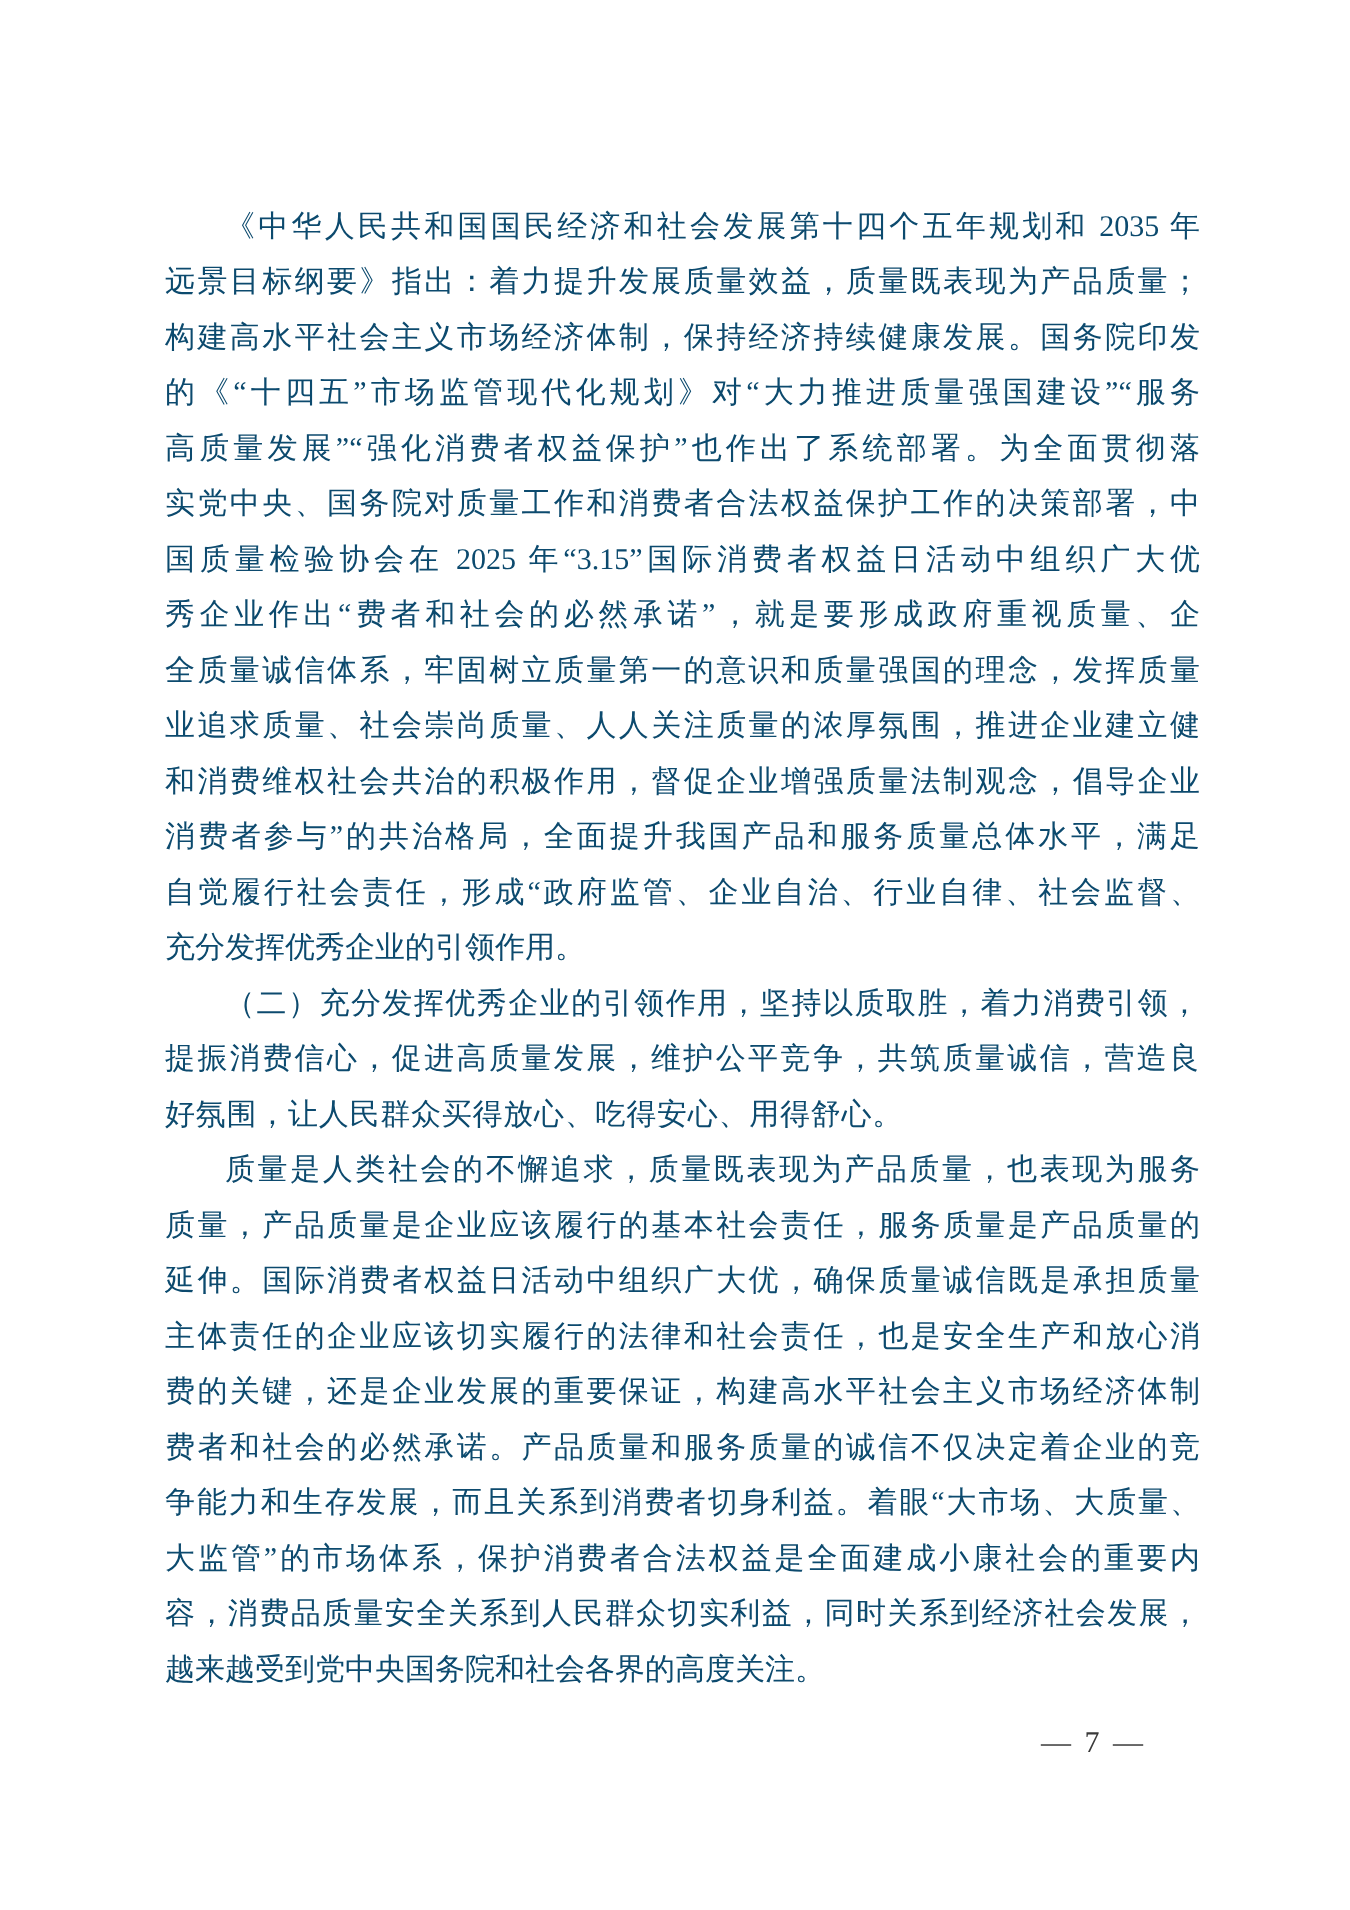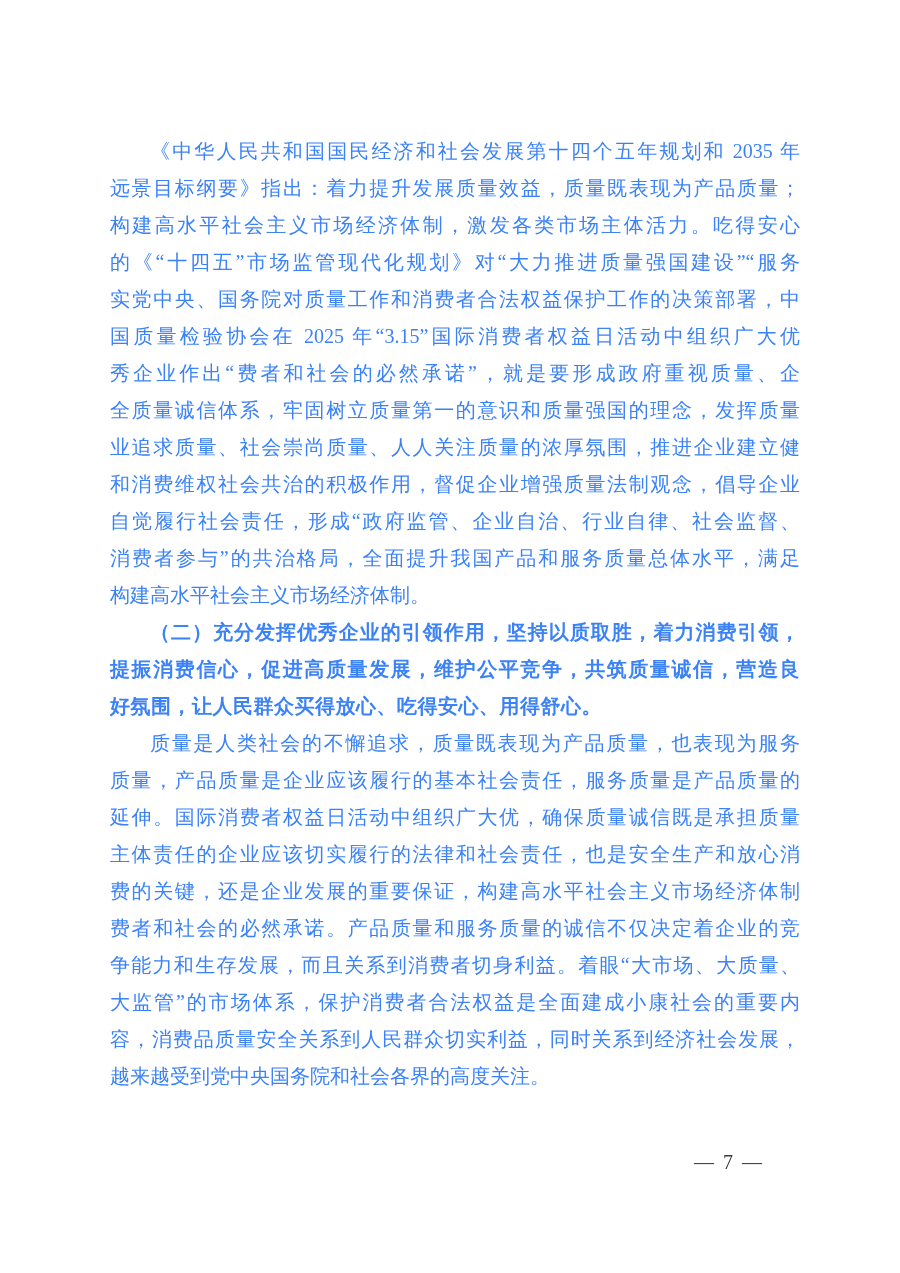--- a/index.html
+++ b/index.html
@@ -17,70 +17,71 @@
     width: 900px;
     height: 1273px;
     background: #ffffff;
     overflow: hidden;
   }
   .textblock {
     position: absolute;
     left: 110px;
     top: 133px;
     width: 690px;
-    color: #3b82f6;
+    color: #0c4a6e;
     font-size: 20px;
     line-height: 37px;
   }
   .line {
     height: 37px;
     overflow: hidden;
     text-align: justify;
     text-align-last: justify;
   }
   .line.first {
     text-indent: 2em;
   }
   .line.end {
     text-align: left;
     text-align-last: left;
   }
   .line.bold {
-    font-weight: 700;
+    font-weight: 400;
     letter-spacing: 0.5px;
   }
   .page-number {
     position: absolute;
     top: 1147px;
     right: 136px;
     font-size: 20px;
     line-height: 30px;
     color: #3a3a3a;
     letter-spacing: 2px;
     white-space: nowrap;
   }
 </style>
 </head>
 <body>
 
 <div class="page">
   <div class="textblock">
       <div class="line first">《中华人民共和国国民经济和社会发展第十四个五年规划和 2035 年</div>
       <div class="line">远景目标纲要》指出：着力提升发展质量效益，质量既表现为产品质量；</div>
-      <div class="line">构建高水平社会主义市场经济体制，激发各类市场主体活力。吃得安心</div>
+      <div class="line">构建高水平社会主义市场经济体制，保持经济持续健康发展。国务院印发</div>
       <div class="line">的《“十四五”市场监管现代化规划》对“大力推进质量强国建设”“服务</div>
+      <div class="line">高质量发展”“强化消费者权益保护”也作出了系统部署。为全面贯彻落</div>
       <div class="line">实党中央、国务院对质量工作和消费者合法权益保护工作的决策部署，中</div>
       <div class="line">国质量检验协会在 2025 年“3.15”国际消费者权益日活动中组织广大优</div>
       <div class="line">秀企业作出“费者和社会的必然承诺”，就是要形成政府重视质量、企</div>
       <div class="line">全质量诚信体系，牢固树立质量第一的意识和质量强国的理念，发挥质量</div>
       <div class="line">业追求质量、社会崇尚质量、人人关注质量的浓厚氛围，推进企业建立健</div>
       <div class="line">和消费维权社会共治的积极作用，督促企业增强质量法制观念，倡导企业</div>
+      <div class="line">消费者参与”的共治格局，全面提升我国产品和服务质量总体水平，满足</div>
       <div class="line">自觉履行社会责任，形成“政府监管、企业自治、行业自律、社会监督、</div>
-      <div class="line">消费者参与”的共治格局，全面提升我国产品和服务质量总体水平，满足</div>
-      <div class="line end">构建高水平社会主义市场经济体制。</div>
+      <div class="line end">充分发挥优秀企业的引领作用。</div>
       <div class="line first bold">（二）充分发挥优秀企业的引领作用，坚持以质取胜，着力消费引领，</div>
       <div class="line bold">提振消费信心，促进高质量发展，维护公平竞争，共筑质量诚信，营造良</div>
       <div class="line end bold">好氛围，让人民群众买得放心、吃得安心、用得舒心。</div>
       <div class="line first">质量是人类社会的不懈追求，质量既表现为产品质量，也表现为服务</div>
       <div class="line">质量，产品质量是企业应该履行的基本社会责任，服务质量是产品质量的</div>
       <div class="line">延伸。国际消费者权益日活动中组织广大优，确保质量诚信既是承担质量</div>
       <div class="line">主体责任的企业应该切实履行的法律和社会责任，也是安全生产和放心消</div>
       <div class="line">费的关键，还是企业发展的重要保证，构建高水平社会主义市场经济体制</div>
       <div class="line">费者和社会的必然承诺。产品质量和服务质量的诚信不仅决定着企业的竞</div>
       <div class="line">争能力和生存发展，而且关系到消费者切身利益。着眼“大市场、大质量、</div>

